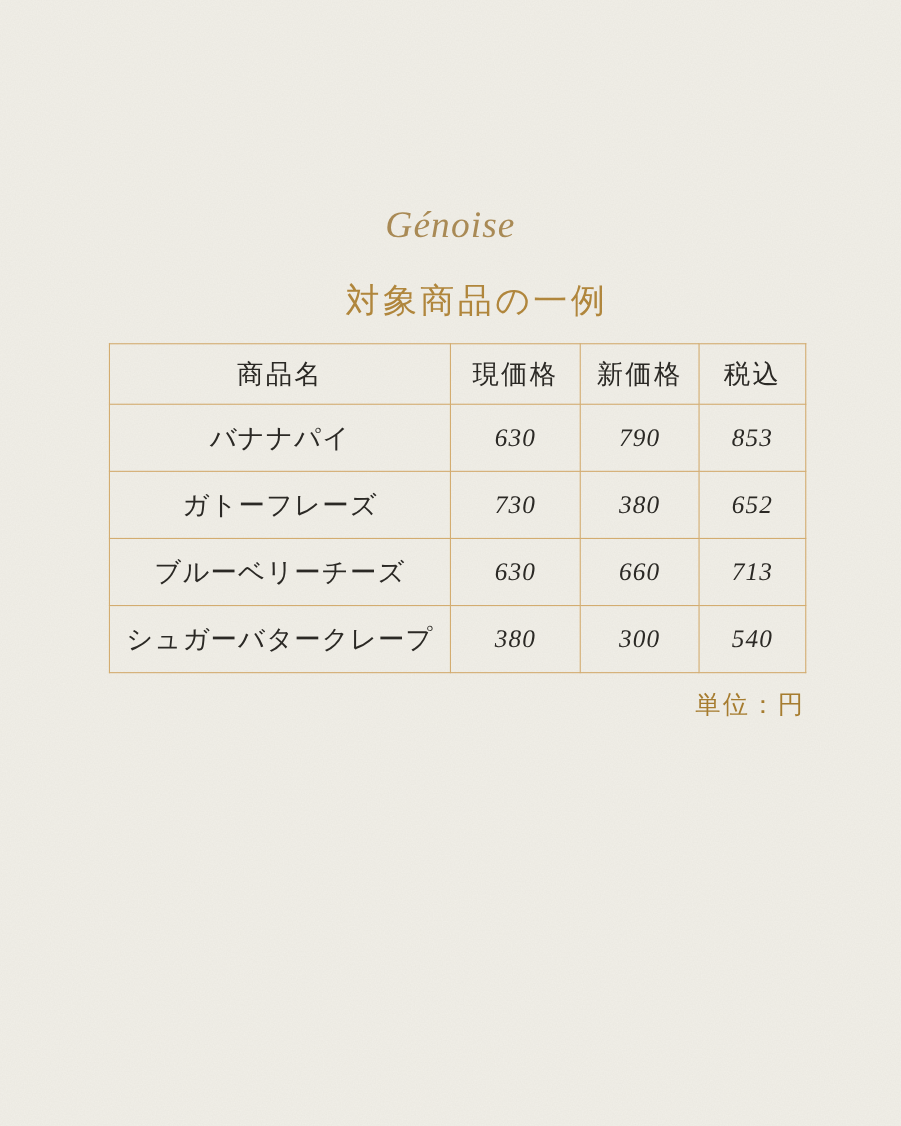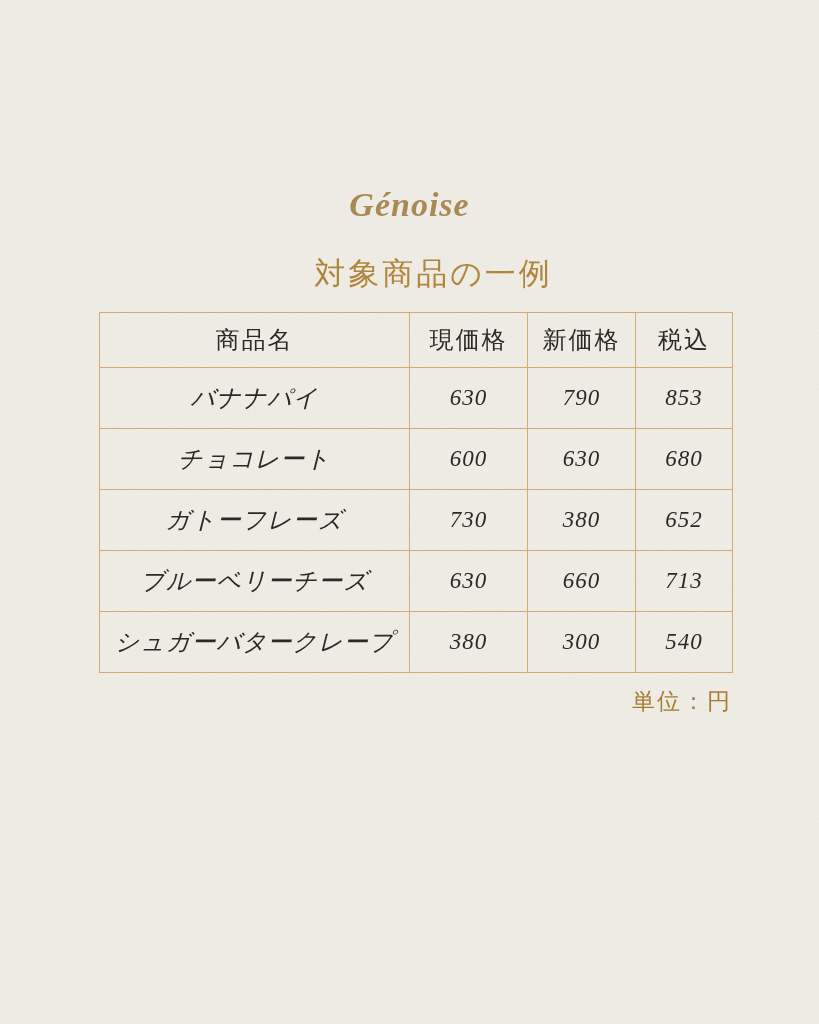--- a/index.html
+++ b/index.html
@@ -25,21 +25,21 @@
   .content{
     position:relative;
     width:819px;height:1024px;
     padding-top:186px;
   }
   .brand{
     text-align:center;
     font-size:34px;
     line-height:38px;
     font-style:italic;
-    font-weight:bold;
+    font-weight:normal;
     letter-spacing:1px;
     color:var(--brand-gold);
   }
   .title{
     margin-top:30px;
     text-align:center;
     font-size:31px;
     line-height:40px;
     font-weight:normal;
     letter-spacing:3px;
@@ -65,21 +65,20 @@
     font-size:24px;
     font-weight:normal;
     letter-spacing:2px;
   }
   table.price tbody td{
     height:61px;
   }
   td.name{
     font-size:24px;
     letter-spacing:1px;
-    font-style:italic;
   }
   td.num{
     font-size:23px;
     letter-spacing:1px;
     font-style:italic;
   }
   .unit{
     width:732px;
     margin-top:14px;
     text-align:right;
@@ -125,26 +124,20 @@
       </tr>
     </thead>
     <tbody>
       <tr>
         <td class="name">バナナパイ</td>
         <td class="num">630</td>
         <td class="num">790</td>
         <td class="num">853</td>
       </tr>
       <tr>
-        <td class="name">チョコレート</td>
-        <td class="num">600</td>
-        <td class="num">630</td>
-        <td class="num">680</td>
-      </tr>
-      <tr>
         <td class="name">ガトーフレーズ</td>
         <td class="num">730</td>
         <td class="num">380</td>
         <td class="num">652</td>
       </tr>
       <tr>
         <td class="name">ブルーベリーチーズ</td>
         <td class="num">630</td>
         <td class="num">660</td>
         <td class="num">713</td>

